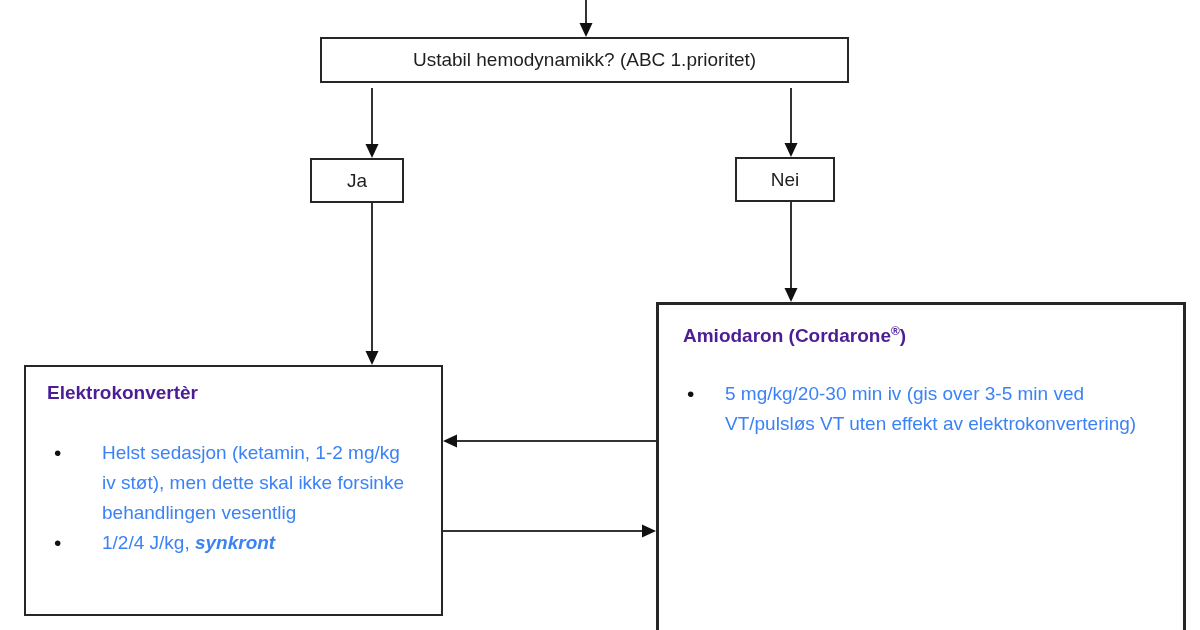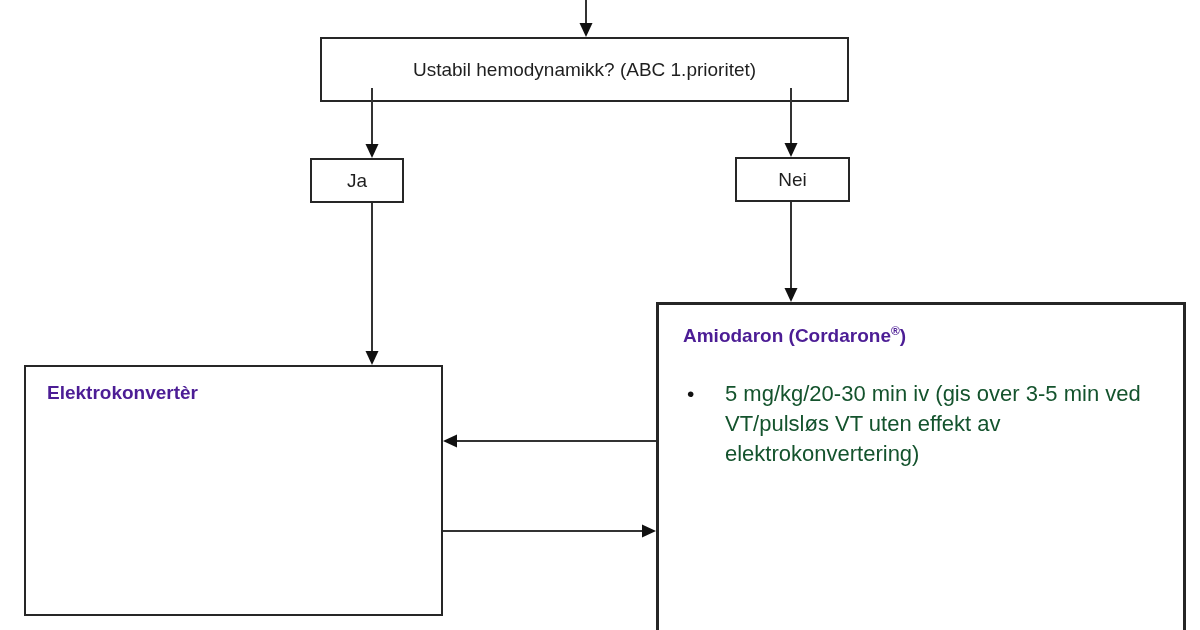--- a/index.html
+++ b/index.html
@@ -9,28 +9,28 @@
     color:#1a1a1a;
   }
   .node{
     position:absolute;background:#ffffff;border:2px solid #262626;
     box-sizing:border-box;
   }
   .label-node{
     display:flex;align-items:center;justify-content:center;
     font-size:19px;color:#1f1f1f;
   }
-  #question-box{left:320px;top:37px;width:529px;height:65px;}
+  #question-box{left:320px;top:37px;width:529px;height:46px;}
   #ja-box{left:310px;top:158px;width:94px;height:45px;}
-  #nei-box{left:735px;top:157px;width:115px;height:45px;}
+  #nei-box{left:735px;top:157px;width:100px;height:45px;}
   #elektro-box{left:24px;top:365px;width:419px;height:251px;padding:11px 2px 0 21px;}
   #amiodaron-box{left:656px;top:302px;width:530px;height:345px;border-width:3px;padding:11px 14px 0 24px;}
   .box-title{font-size:19px;font-weight:bold;line-height:30px;color:#4c1d95;}
   .box-title sup{font-size:12px;}
-  ul.bullets{list-style:none;margin:30px 0 0 0;padding:0;font-size:22px;line-height:30px;color:#14532d;}
+  ul.bullets{list-style:none;margin:30px 0 0 0;padding:0;font-size:19px;line-height:30px;color:#3b82f6;}
   #amiodaron-box ul.bullets{margin-top:28px;}
   ul.bullets li{position:relative;margin:0;}
   #elektro-box li{padding-left:55px;width:310px;}
   #amiodaron-box li{padding-left:42px;width:420px;}
   ul.bullets li::before{
     content:"\2022";position:absolute;top:0;font-size:21px;color:#111;
   }
   #elektro-box li::before{left:7px;}
   #amiodaron-box li::before{left:4px;}
   .em-bold-italic{font-weight:bold;font-style:italic;}
@@ -48,20 +48,28 @@
   <div class="node label-node" id="ja-box">
     <span>Ja</span>
   </div>
 
   <div class="node label-node" id="nei-box">
     <span>Nei</span>
   </div>
 
   <div class="node" id="elektro-box">
     <div class="box-title">Elektrokonvertèr</div>
+    <ul class="bullets">
+      <li>
+        <span>Helst sedasjon (ketamin, 1-2 mg/kg iv støt), men dette skal ikke forsinke behandlingen vesentlig</span>
+      </li>
+      <li>
+        <span>1/2/4 J/kg, </span><span class="em-bold-italic">synkront</span>
+      </li>
+    </ul>
   </div>
 
   <div class="node" id="amiodaron-box">
     <div class="box-title">
       <span>Amiodaron (Cordarone</span><sup>®</sup><span>)</span>
     </div>
     <ul class="bullets">
       <li>
         <span>5 mg/kg/20-30 min iv (gis over 3-5 min ved VT/pulsløs VT uten effekt av elektrokonvertering)</span>
       </li>

